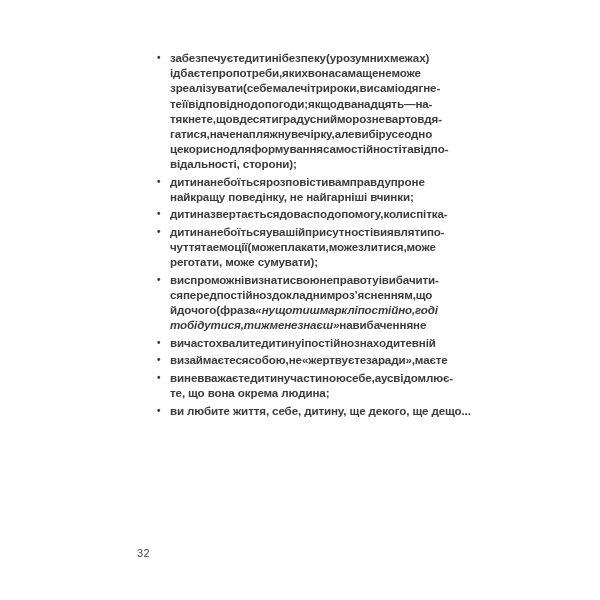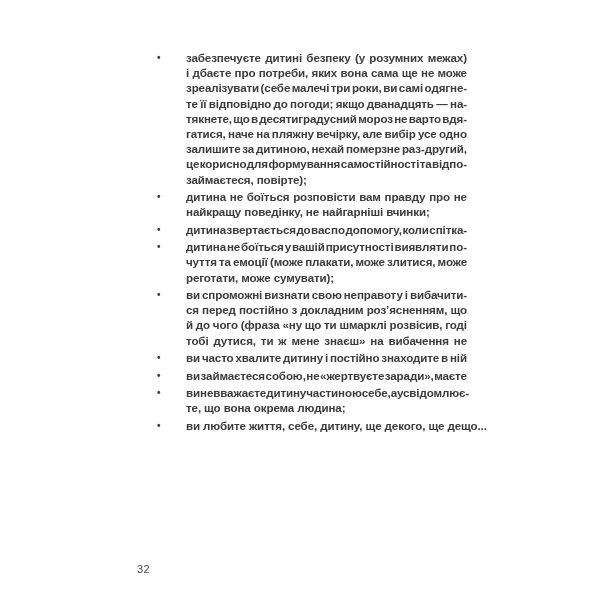--- a/index.html
+++ b/index.html
@@ -28,33 +28,31 @@
     font-size:10px;
     line-height:15.2px;
   }
   .txt{
     width:297px;
   }
   .line{
     height:15.2px;
     line-height:15.2px;
     display:flex;
-    justify-content:space-between;
-    margin-left:16px;
   }
   .line.last{
     display:block;
     white-space:nowrap;
     text-align:left;
   }
   .w{white-space:nowrap;}
-  .it{}
+  .it{font-style:italic;}
   .pagenum{
     position:absolute;
-    left:137px;top:563px;
+    left:137px;top:547px;
     font-size:11px;
     font-weight:400;
     color:var(--pg,#4a4a4a);
     letter-spacing:0.5px;
   }
 </style>
 </head>
 <body>
 
 <div class="page" style="--bg: #ffffff; --txt: #3b3b3b; --pg: #4a4a4a;">
@@ -118,37 +116,29 @@
             <span class="w">наче</span>
             <span class="w">на</span>
             <span class="w">пляжну</span>
             <span class="w">вечірку,</span>
             <span class="w">але</span>
             <span class="w">вибір</span>
             <span class="w">усе</span>
             <span class="w">одно</span>
           </div>
           <div class="line">
-            <span class="w">залишите</span>
-            <span class="w">за</span>
-            <span class="w">дитиною,</span>
-            <span class="w">нехай</span>
-            <span class="w">померзне</span>
-            <span class="w">раз-другий,</span>
-          </div>
-          <div class="line">
             <span class="w">це</span>
             <span class="w">корисно</span>
             <span class="w">для</span>
             <span class="w">формування</span>
             <span class="w">самостійності</span>
             <span class="w">та</span>
             <span class="w">відпо-</span>
           </div>
-          <div class="line last"><span>займаєтеся, повірте);</span></div>
+          <div class="line last"><span>відальності, сторони);</span></div>
         </div>
       </div>
       <div class="item">
         <span class="dot">•</span>
         <div class="txt">
           <div class="line">
             <span class="w">дитина</span>
             <span class="w">не</span>
             <span class="w">боїться</span>
             <span class="w">розповісти</span>
@@ -224,21 +214,21 @@
           </div>
           <div class="line">
             <span class="w">й</span>
             <span class="w">до</span>
             <span class="w">чого</span>
             <span class="w">(фраза</span>
             <span class="w it">«ну</span>
             <span class="w it">що</span>
             <span class="w it">ти</span>
             <span class="w it">шмарклі</span>
-            <span class="w it">розвісив,</span>
+            <span class="w it">постійно,</span>
             <span class="w it">годі</span>
           </div>
           <div class="line">
             <span class="w it">тобі</span>
             <span class="w it">дутися,</span>
             <span class="w it">ти</span>
             <span class="w it">ж</span>
             <span class="w it">мене</span>
             <span class="w it">знаєш»</span>
             <span class="w">на</span>

